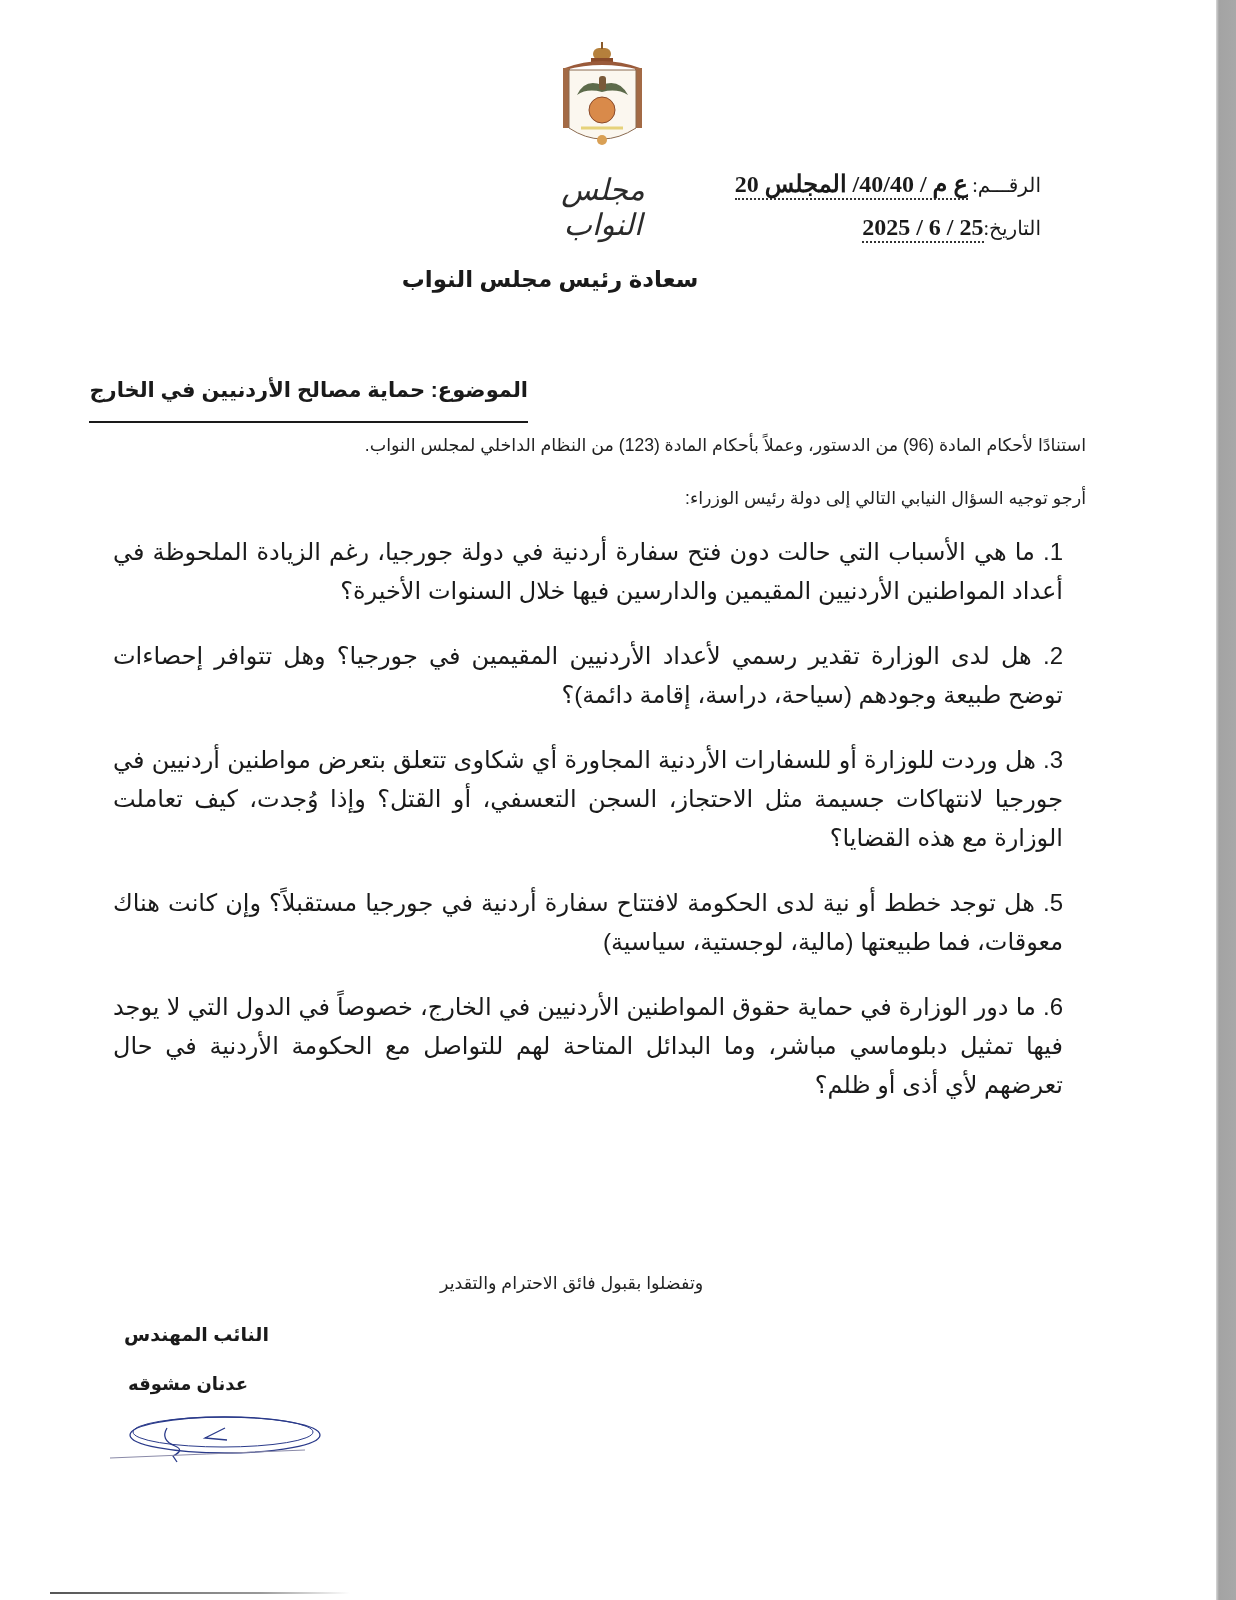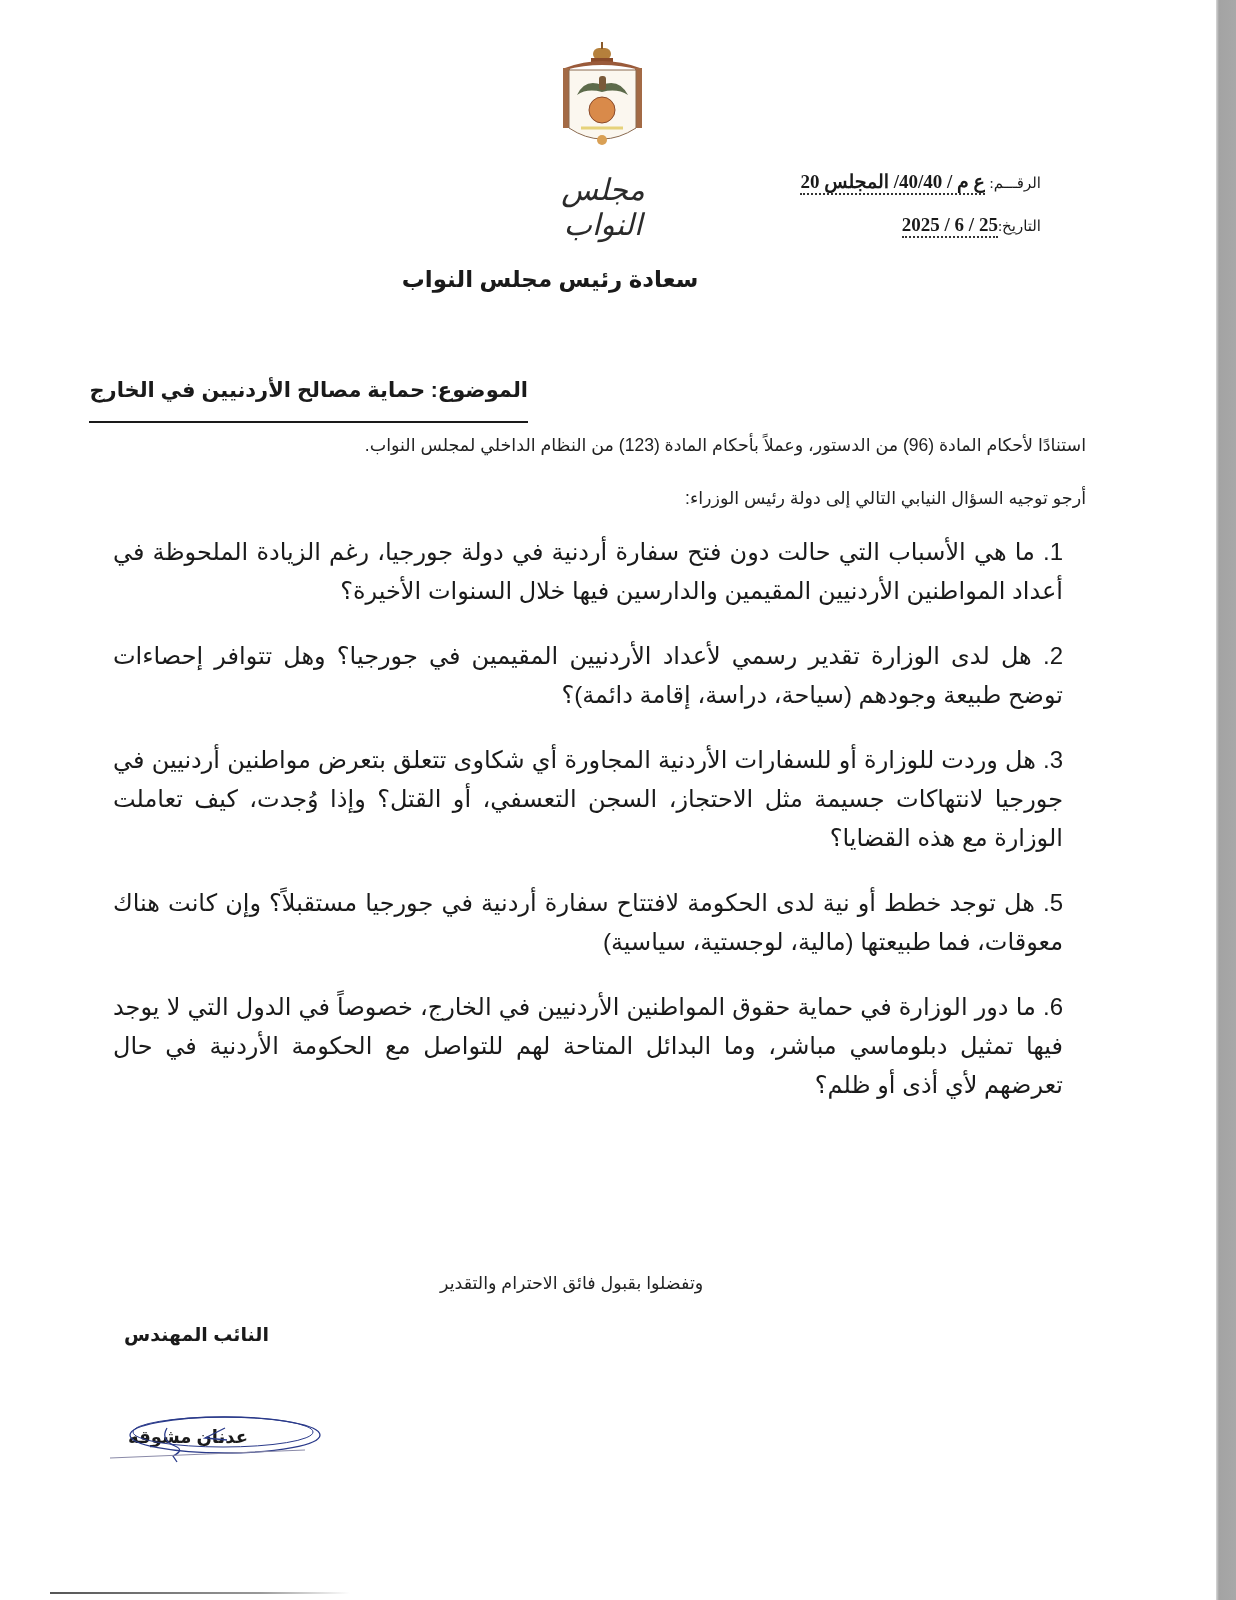--- a/index.html
+++ b/index.html
@@ -24,24 +24,24 @@
       position: absolute; left: 528px; top: 172px; width: 150px; height: 60px;
       font-family: "DejaVu Serif", serif; font-size: 30px; color: #2b2b2b;
       direction: rtl; text-align: center; letter-spacing: 1px; font-style: italic;
     }
     .ref-block {
       position: absolute; right: 195px; top: 170px; direction: rtl;
       font-family: "Liberation Serif", serif; font-size: 18px; color: #1a1a1a;
     }
     .ref-line { height: 44px; white-space: nowrap; }
     .ref-line .val {
-      font-weight: bold; font-size: 19px;
+      font-weight: bold; font-size: 24px;
       border-bottom: 2px dotted #333; padding-bottom: 1px;
     }
-    .ref-line .lbl { font-size: 15px; }
+    .ref-line .lbl { font-size: 20px; }
     
     .addressee {
       position: absolute; left: 400px; top: 266px; width: 300px;
       direction: rtl; text-align: center; font-size: 23px; font-weight: bold;
     }
     .subject {
       position: absolute; right: 708px; top: 378px; direction: rtl;
       font-size: 21px; font-weight: bold; white-space: nowrap;
       border-bottom: 2px solid #1a1a1a; padding-bottom: 19px;
     }
@@ -58,21 +58,21 @@
     }
     .closing {
       position: absolute; left: 440px; top: 1273px; direction: rtl;
       font-size: 17.5px; white-space: nowrap; color: #222;
     }
     .sig-title {
       position: absolute; left: 124px; top: 1323px; direction: rtl;
       font-size: 19px; font-weight: bold; white-space: nowrap; text-align: center;
     }
     .sig-name {
-      position: absolute; left: 128px; top: 1426px; direction: rtl;
+      position: absolute; left: 128px; top: 1373px; direction: rtl;
       font-size: 18px; font-weight: bold; white-space: nowrap;
     }
     .signature {
       position: absolute; left: 105px; top: 1410px; width: 220px; height: 60px;
     }
   </style>
 </head>
 <body>
 
 <div class="scan-edge"></div>

